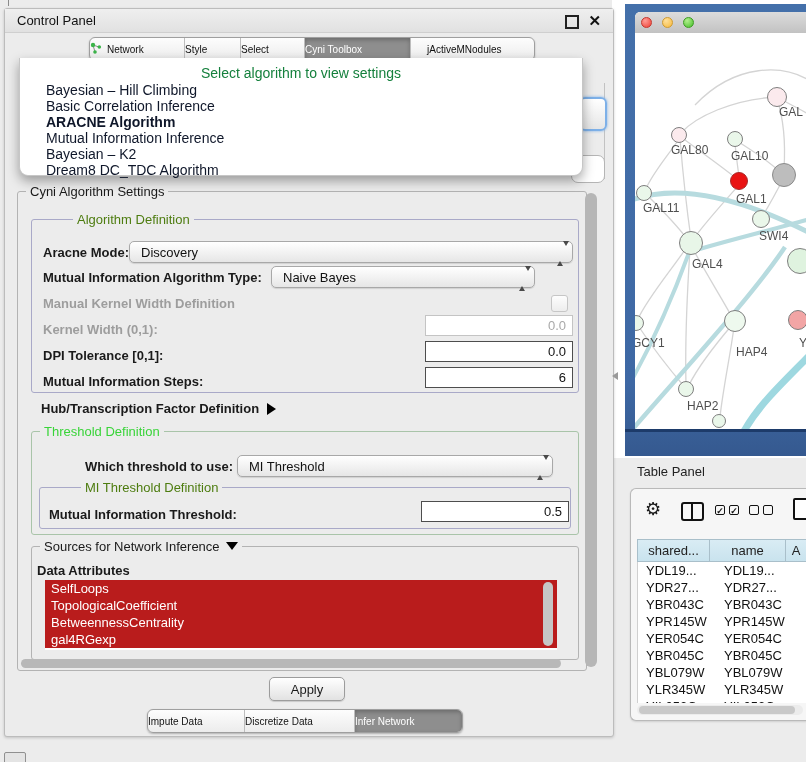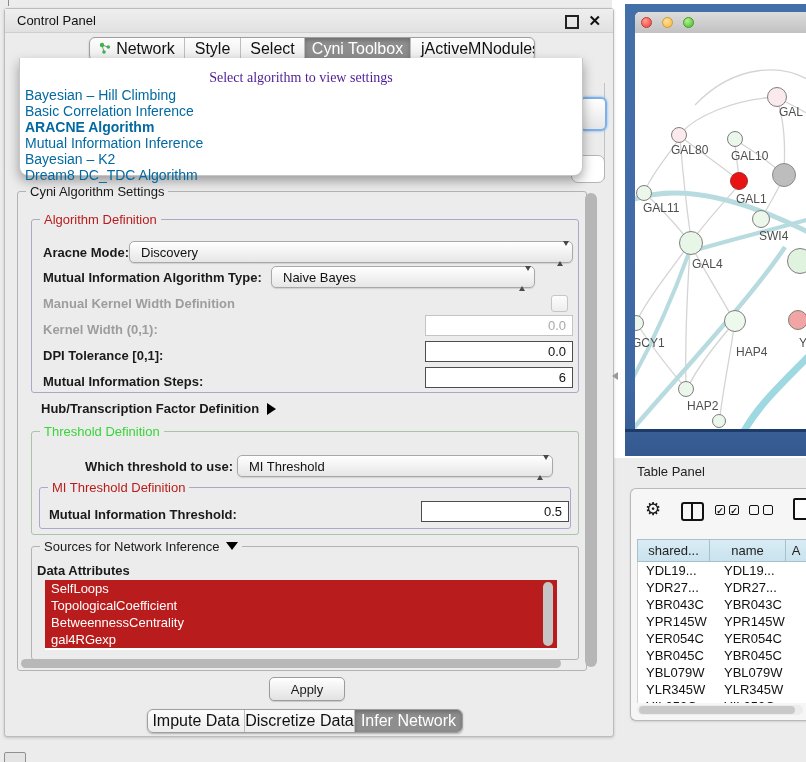--- a/index.html
+++ b/index.html
@@ -12,46 +12,46 @@
           border:1px solid #bcbcbc;border-radius:3px;box-shadow:0 1px 3px rgba(0,0,0,.18);}
   #cp-titlebar{left:0;top:0;right:0;height:23px;background:linear-gradient(#efefef,#e1e1e1);
                border-bottom:1px solid #cfcfcf;}
   #cp-title{left:12px;top:0;line-height:23px;font-size:13px;color:#111;}
   #cp-float{right:34px;top:6px;width:10px;height:10px;border:2px solid #222;background:transparent;}
   #cp-close{right:12px;top:2px;font-weight:bold;font-size:15px;color:#111;line-height:20px;}
 
   
   .tabgroup{display:flex;height:22px;border:1px solid #9f9f9f;border-radius:6px;overflow:hidden;
             background:linear-gradient(#fdfdfd,#ececec);box-shadow:0 1px 2px rgba(0,0,0,.25);}
-  .tab{display:flex;align-items:center;justify-content:center;font-size:16px;color:#111;
+  .tab{display:flex;align-items:center;justify-content:flex-start;font-size:10px;color:#111;
        border-left:1px solid #bdbdbd;box-sizing:border-box;height:22px;}
   .tab:first-child{border-left:none;}
   .tab.selected{background:#8e8e8e;color:#fff;box-shadow:inset 0 2px 4px rgba(0,0,0,.25);}
   #top-tabs{left:84px;top:28px;}
   #bottom-tabs{left:142px;top:700px;}
 
   
   #algo-popup{left:14px;top:49px;width:562px;height:117px;background:#fff;border:1px solid #c6c6c6;
               border-top:none;border-radius:0 0 9px 9px;box-shadow:0 5px 12px rgba(0,0,0,.35);z-index:30;}
-  #algo-placeholder{height:17px;padding-top:12px;text-align:center;color:#4c1d95;font-size:14px;font-family:Liberation Serif, serif;}
-  .algo-item{height:16px;line-height:16px;padding-left:5px;font-size:14px;color:#0369a1;white-space:nowrap;}
+  #algo-placeholder{height:17px;padding-top:7px;text-align:center;color:#15803d;font-size:14px;}
+  .algo-item{height:16px;line-height:16px;padding-left:5px;font-size:14px;color:#0f172a;white-space:nowrap;margin-left:21px;}
   .algo-item.bold{font-weight:bold;}
 
   
   #frag-combo{left:574px;top:88px;width:24px;height:30px;border:2px solid #7db0e8;border-radius:6px;
               background:linear-gradient(#fff,#e6e6e6);box-shadow:0 0 3px #7db0e8;z-index:5;}
   #frag-vline{left:599px;top:74px;width:0;height:96px;border-left:1px solid #c2c2c2;z-index:4;}
   #frag-field{left:566px;top:146px;width:32px;height:26px;border:1px solid #b5b5b5;border-radius:7px;
               background:#fff;z-index:5;}
 
   
   .groupbox{border:1px solid #b3b3b3;border-radius:3px;}
   .grouptitle{position:absolute;top:-8px;left:8px;background:#ececec;padding:0 4px;font-size:13px;
               white-space:nowrap;}
-  .blue{color:#b91c1c;} .green{color:#39d439;}
+  .blue{color:#4d7c0f;margin-left:33px;} .green{color:#39d439;}
   .lbl{font-size:13px;font-weight:bold;color:#1a1a1a;white-space:nowrap;}
   .lbl.dis{color:#9d9d9d;}
 
   
   .combo{height:22px;border:1px solid #a8a8a8;border-radius:5px;background:linear-gradient(#ffffff,#e6e6e6);
          box-shadow:0 1px 1px rgba(0,0,0,.12);display:flex;align-items:center;padding-left:11px;
          box-sizing:border-box;font-size:13px;color:#111;}
   .combo .arrows{position:absolute;right:8px;top:4px;width:7px;height:14px;}
   .tri-up{width:0;height:0;border-left:3.5px solid transparent;border-right:3.5px solid transparent;
           border-bottom:5px solid #4a4a4a;margin-bottom:2px;}

